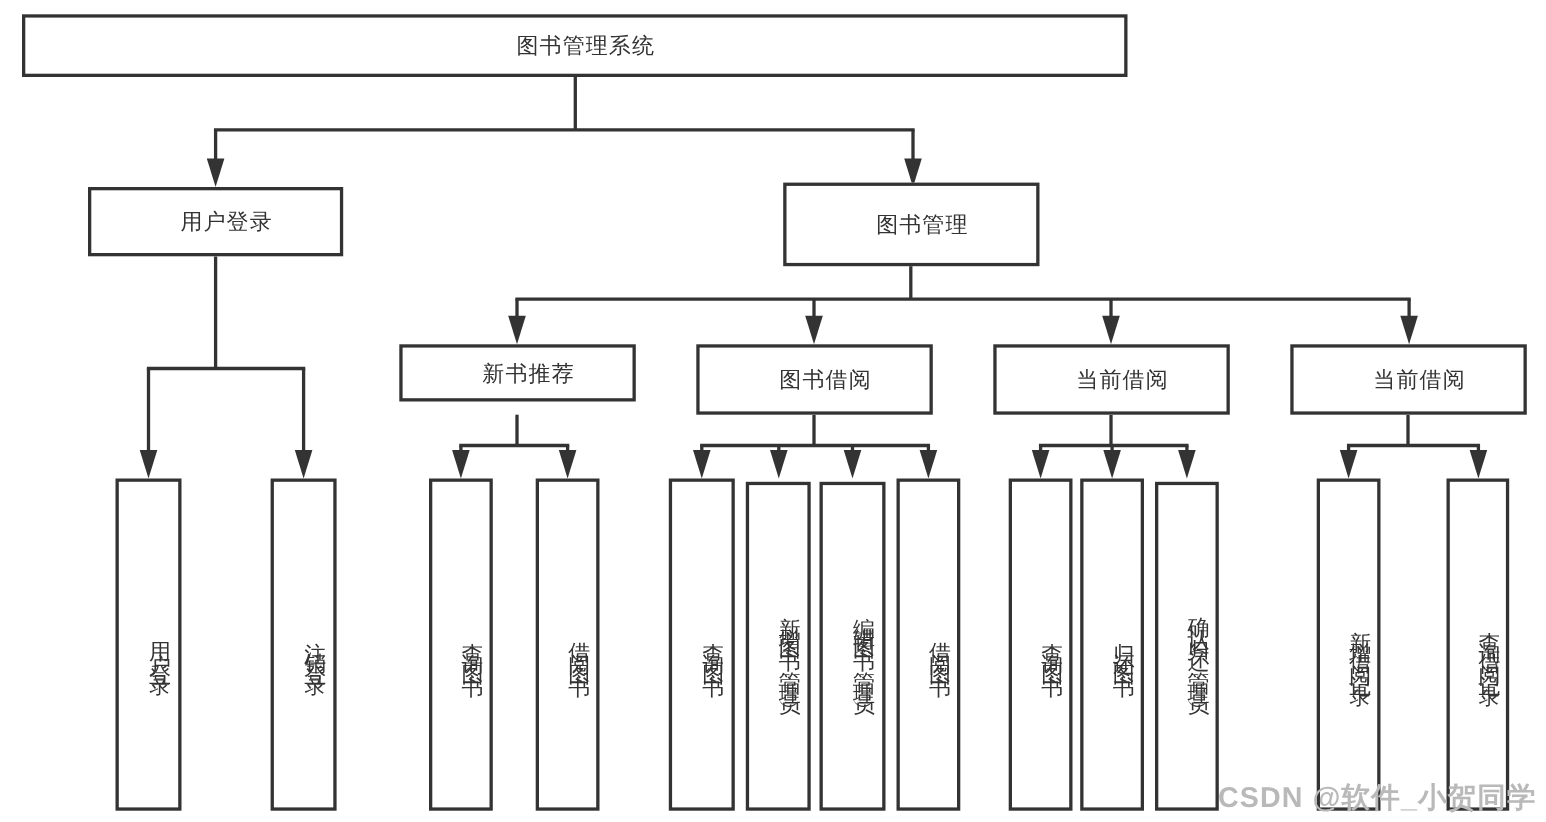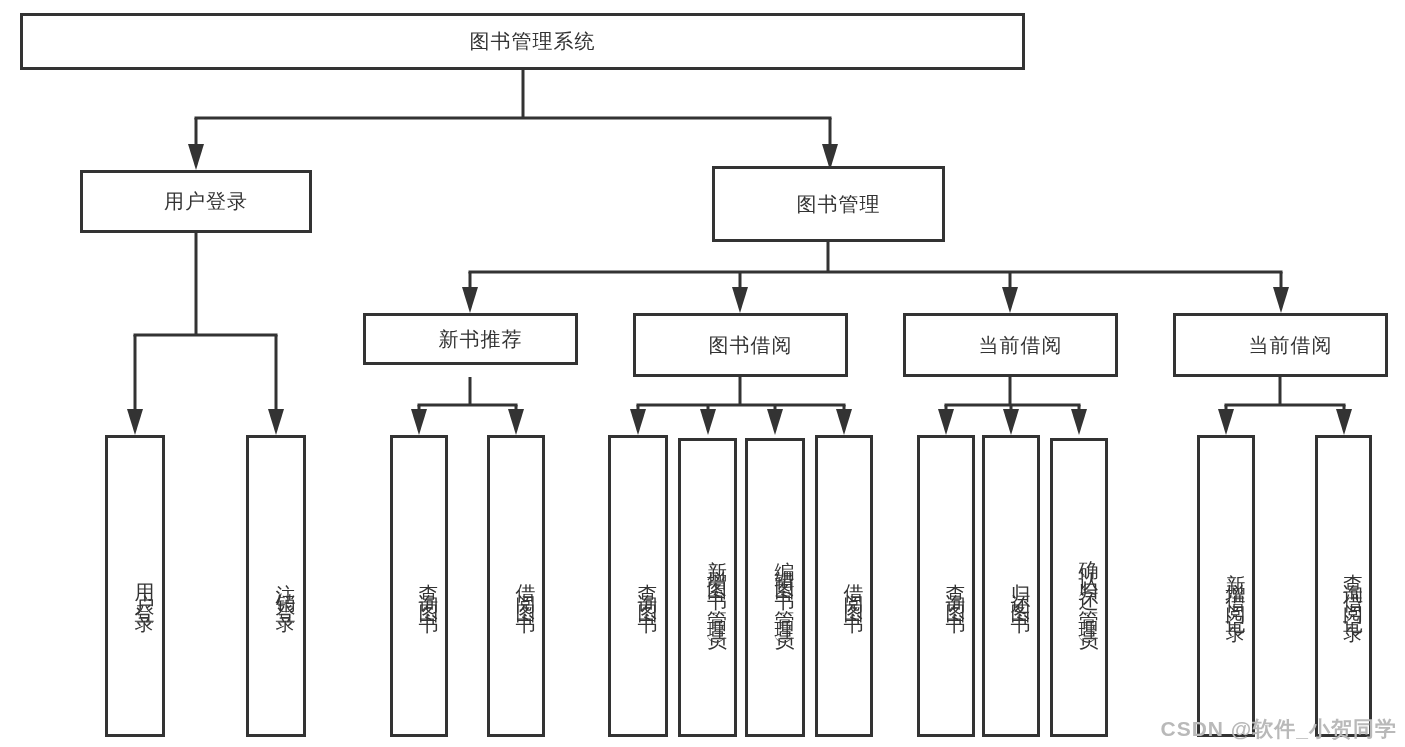--- a/index.html
+++ b/index.html
@@ -28,21 +28,21 @@
   .node.v .lbl{
     writing-mode:vertical-rl;
     letter-spacing:10px;
     white-space:normal;
     line-height:1;
     margin-top:4px;
   }
   .watermark{
     position:absolute;
     right:8px;bottom:4px;
-    font-size:21px;
+    font-size:26px;
     color:var(--wm,#b9b9b9);
     letter-spacing:1px;
     z-index:5;
     font-weight:bold;
   }
 </style>
 </head>
 <body>
 
 <div id="canvas" style="--line: #333333; --text: #333333; --wm: #b9b9b9; --bg: #ffffff;">

